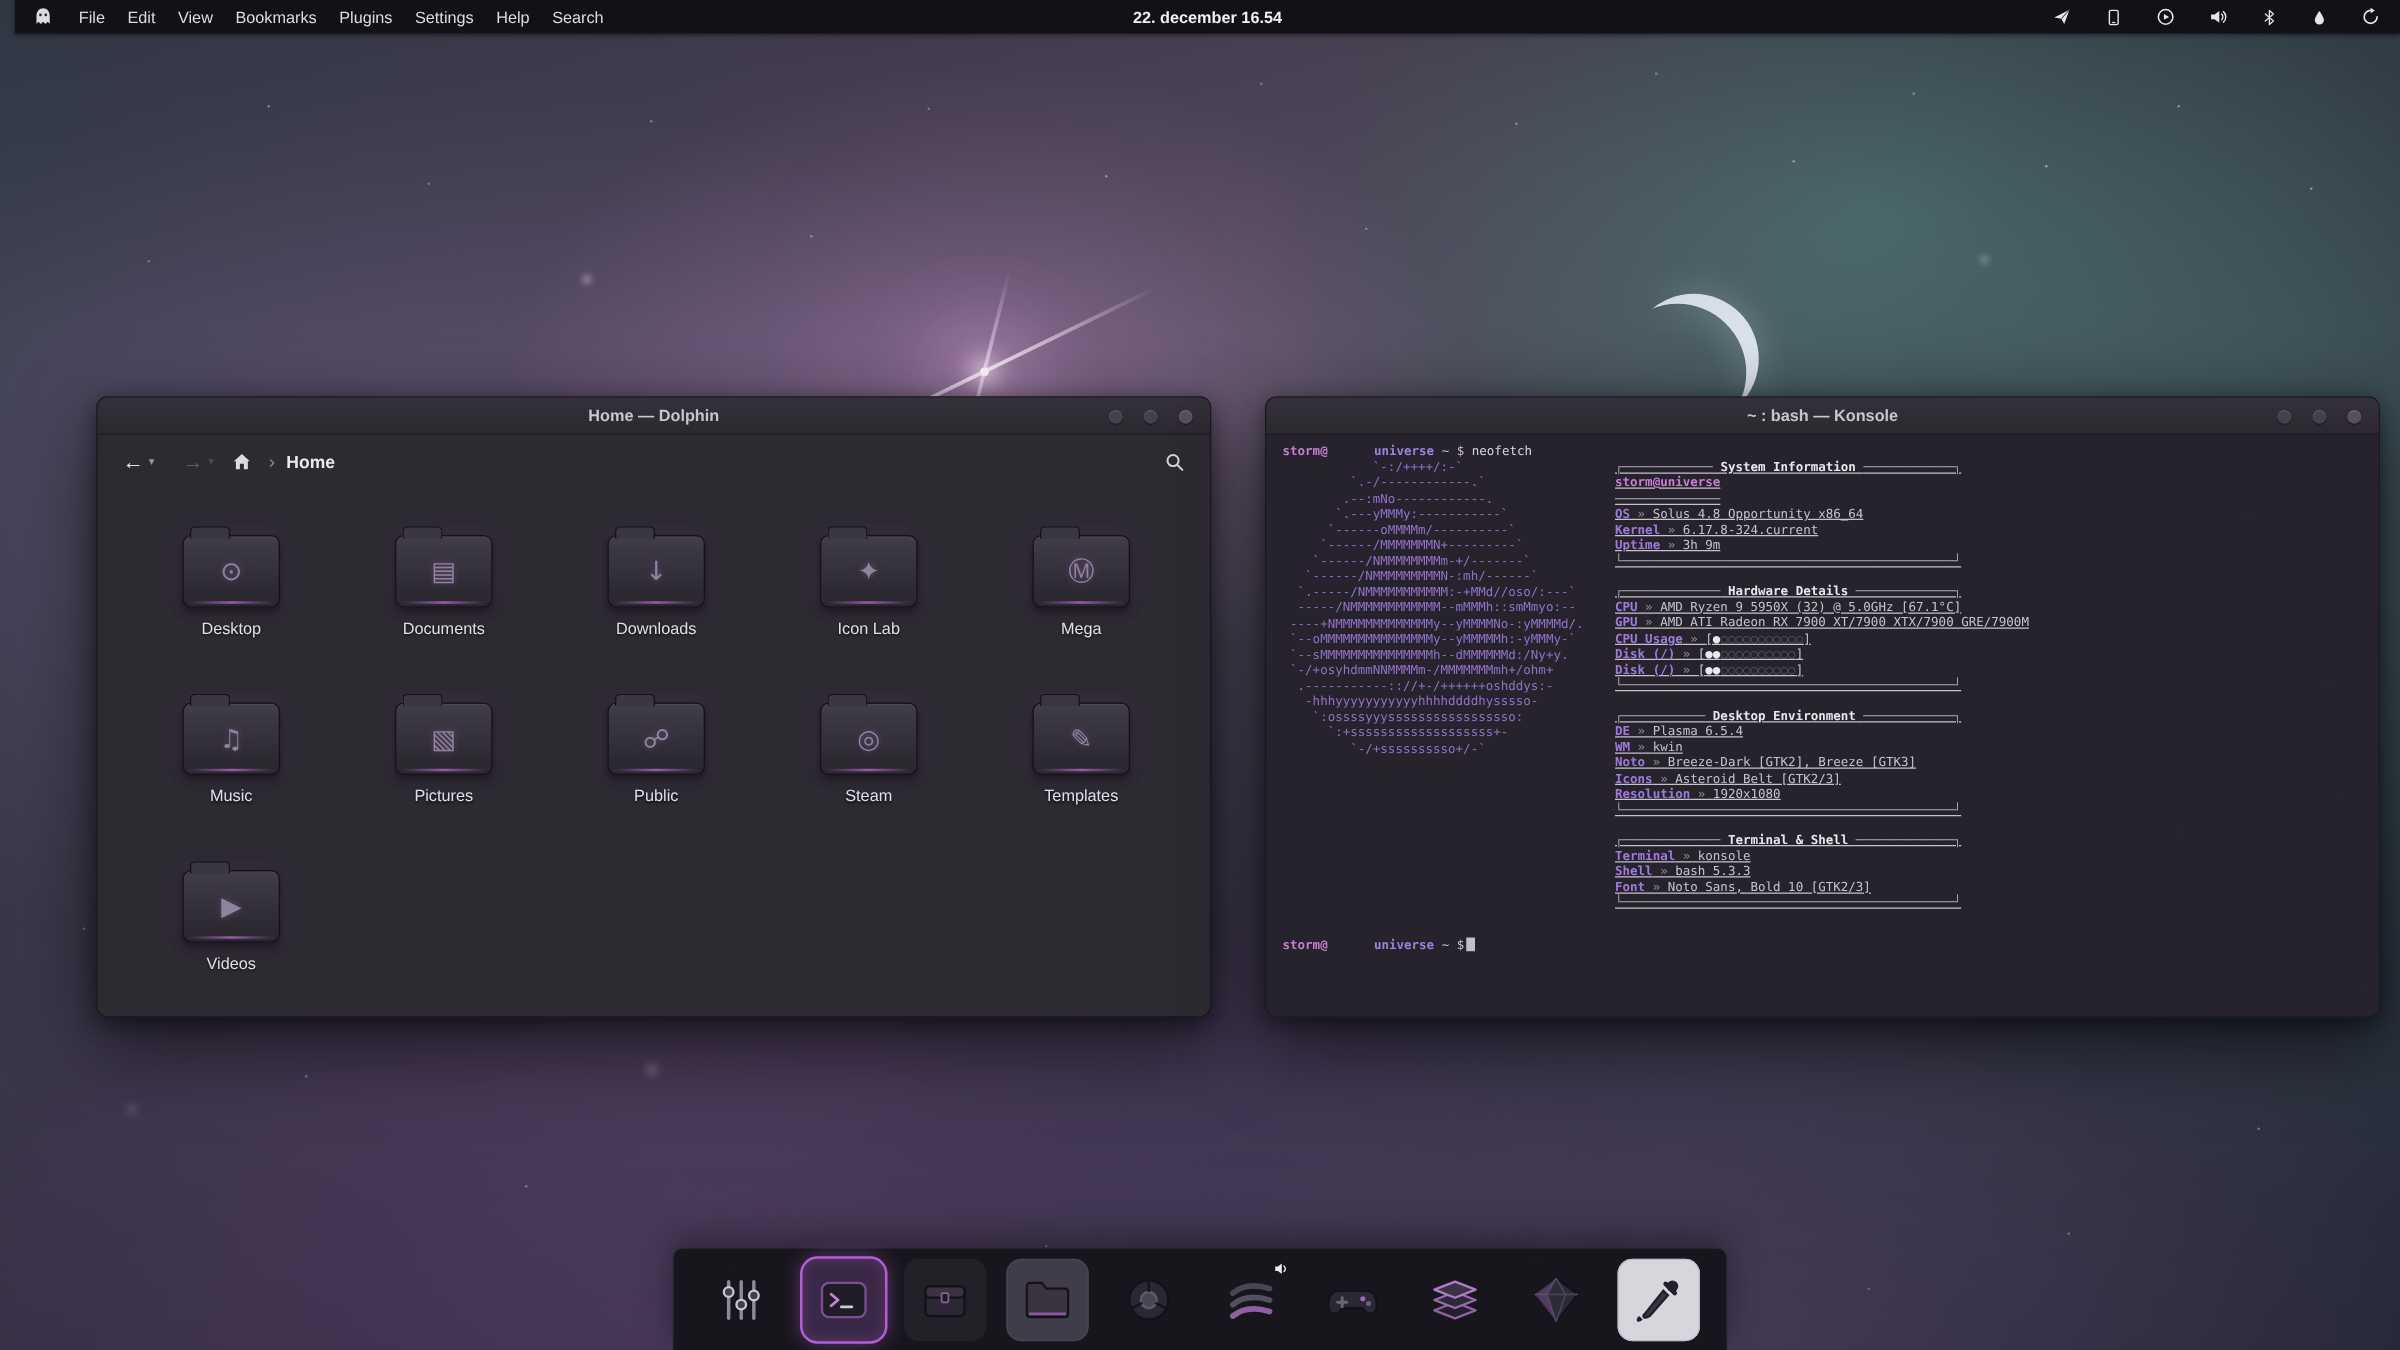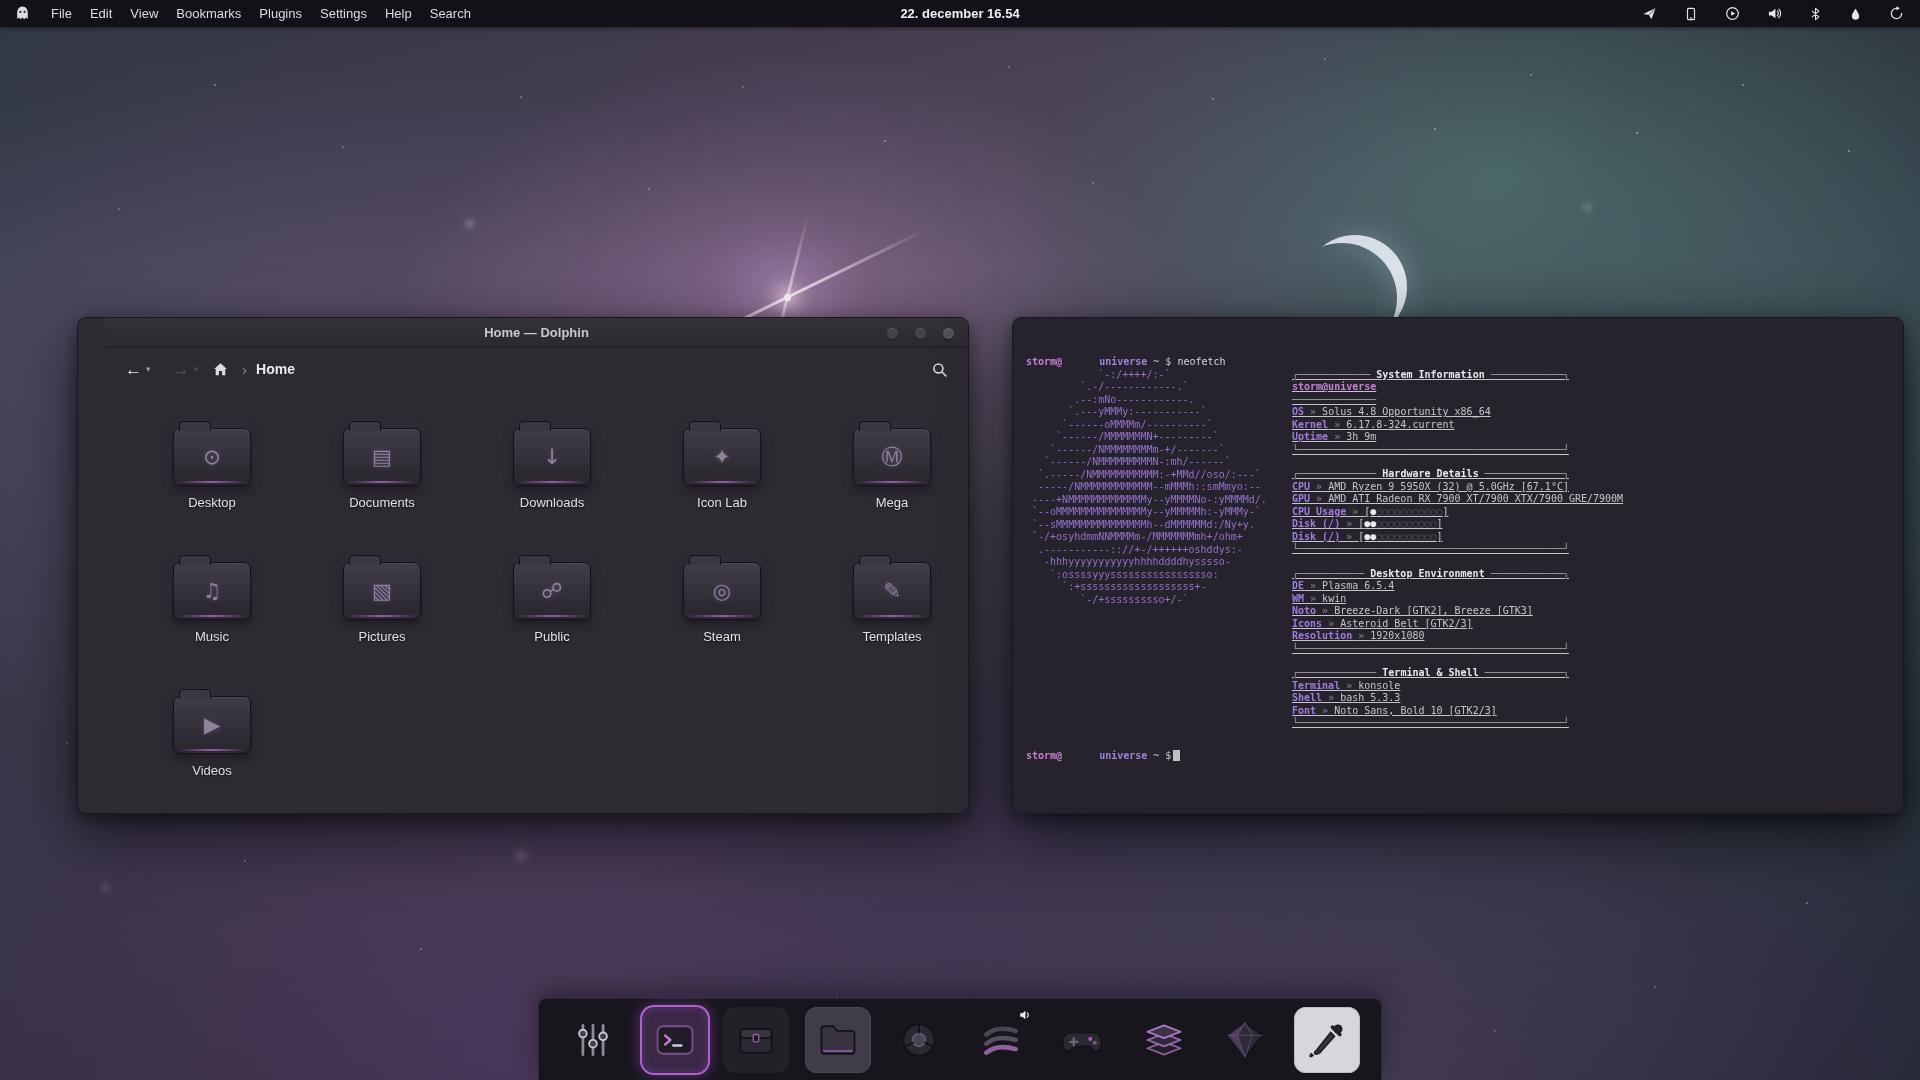--- a/index.html
+++ b/index.html
@@ -35,31 +35,31 @@
  1586px 206px 6px 1px rgba(240,250,255,.6),104px 886px 7px 1px rgba(255,240,255,.55);}
 .flare{position:absolute;left:784px;top:294px;width:7px;height:7px;border-radius:50%;background:#fff;
  box-shadow:0 0 18px 6px rgba(255,238,250,.95),0 0 60px 26px rgba(225,175,225,.5),0 0 150px 64px rgba(190,130,200,.28);}
 .flare::before{content:'';position:absolute;left:-150px;top:2px;width:306px;height:3px;
  background:linear-gradient(90deg,transparent,rgba(255,242,255,.85),transparent);transform:rotate(-26deg);}
 .flare::after{content:'';position:absolute;left:2px;top:-80px;width:3px;height:166px;
  background:linear-gradient(180deg,transparent,rgba(255,242,255,.6),transparent);transform:rotate(14deg);}
 .moon{position:absolute;left:1290px;top:222px;filter:drop-shadow(0 0 14px rgba(215,230,255,.4));}
 
 
-.topbar{position:absolute;top:0;left:0;right:0;height:27px;background:rgba(17,16,21,.96);display:flex;align-items:center;padding:0 12px;z-index:60;box-shadow:0 1px 4px rgba(0,0,0,.5);}
+.topbar{position:absolute;top:0;left:12px;right:0;height:27px;background:rgba(17,16,21,.96);display:flex;align-items:center;padding:0 12px;z-index:60;box-shadow:0 1px 4px rgba(0,0,0,.5);}
 .logo{width:18px;height:18px;margin:0 10px 0 2px;display:flex;align-items:center;}
 .menus{display:flex;}
 .menu-item{padding:0 9px;font-size:13px;color:#dcdce2;line-height:27px;cursor:default;}
 .clock{position:absolute;left:50%;transform:translateX(-50%);font-size:13px;font-weight:700;color:#f0f0f3;}
 .tray{margin-left:auto;display:flex;align-items:center;gap:27px;padding-right:4px;}
 .tray-icon{display:flex;align-items:center;}
 
 
 .window{position:absolute;background:#2d2a32;border:1px solid #1a181f;border-radius:9px;overflow:hidden;
- box-shadow:0 24px 64px rgba(0,0,0,.55),0 5px 18px rgba(0,0,0,.45);z-index:20;padding-left:27px;}
+ box-shadow:0 24px 64px rgba(0,0,0,.55),0 5px 18px rgba(0,0,0,.45);z-index:20;}
 .dolphin{left:77px;top:317px;width:892px;height:497px;}
 .konsole{left:1012px;top:317px;width:892px;height:497px;background:rgba(38,35,45,.98);}
 .titlebar{height:30px;background:linear-gradient(#35313a,#2b282f);border-bottom:1px solid #1e1b22;position:relative;display:flex;align-items:center;justify-content:center;}
 .wtitle{font-size:13px;font-weight:700;color:#c9c7ce;}
 .winbtns{position:absolute;right:14px;top:0;height:30px;display:flex;align-items:center;gap:17px;}
 .winbtn{width:11px;height:11px;border-radius:50%;background:#45414c;box-shadow:inset 0 1px 1px rgba(255,255,255,.14),0 1px 1px rgba(0,0,0,.4);}
 .winbtn.close{background:#564f5c;}
 
 
 .toolbar{height:42px;display:flex;align-items:center;padding:0 20px;color:#d6d4da;}
@@ -295,20 +295,28 @@
         <div class="fcell">
           <div class="ficon">
             <span class="femblem">▶</span>
           </div>
           <div class="flabel">Videos</div>
         </div>
       </div>
   </div>
 
   <div class="window konsole">
+    <div class="titlebar">
+      <span class="wtitle">~ : bash — Konsole</span>
+      <div class="winbtns">
+        <div class="winbtn"></div>
+        <div class="winbtn"></div>
+        <div class="winbtn close"></div>
+      </div>
+    </div>
     <div class="term">
       <div class="nfline" id="cmdline"><span class="c-user">storm</span><span class="c-user">@</span><span class="c-host">universe</span><span class="c-val"> ~ $</span><span class="c-cmd"> neofetch</span></div>
       <div class="nfrow">
         <pre class="art" id="ascii-art">            `-:/++++/:-`
          `.-/------------.`
         .--:mNo------------.
        `.---yMMMy:-----------`
       `------oMMMMm/----------`
      `------/MMMMMMMN+---------`
     `------/NMMMMMMMMm-+/-------`

